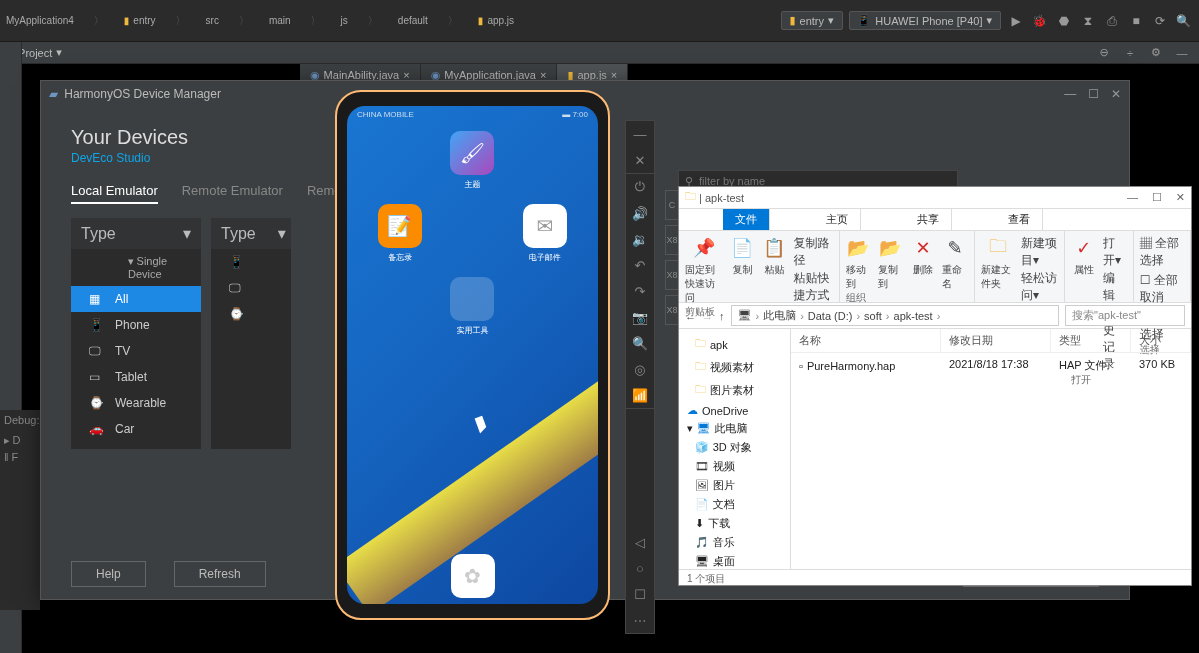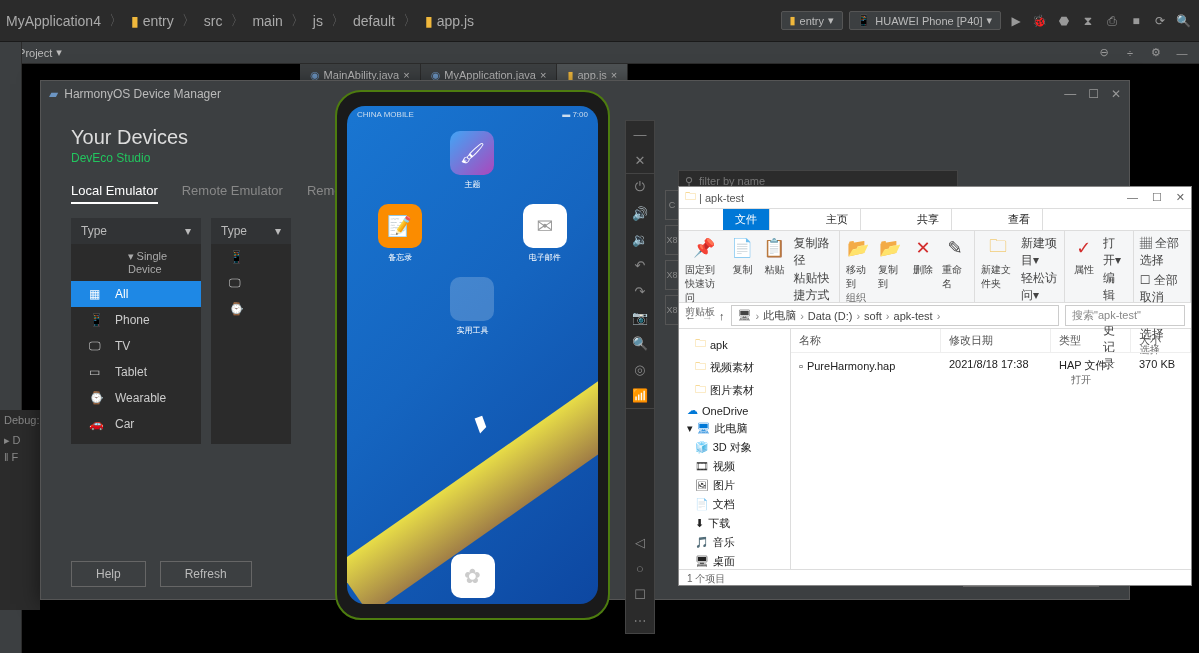--- a/index.html
+++ b/index.html
@@ -1,20 +1,20 @@
 <!DOCTYPE html>
 <html><head>
 <meta charset="utf-8">
 <style>
   * { margin: 0; padding: 0; box-sizing: border-box; font-family: "Segoe UI", Arial, sans-serif; }
   body { background: #000; width: 1199px; height: 653px; overflow: hidden; color: #ccc; font-size: 12px; }
   
   
   .top-bar { background: #2b2b2b; height: 42px; display: flex; align-items: center; padding: 0 6px; border-bottom: 1px solid #1a1a1a; }
-  .breadcrumb { display: flex; gap: 8px; align-items: center; font-size: 14px; color: #aaa; }
+  .breadcrumb { display: flex; gap: 20px; align-items: center; font-size: 10px; color: #aaa; }
   .breadcrumb span { display: flex; align-items: center; gap: 4px; }
   .breadcrumb .sep { color: #666; }
   .top-right { margin-left: auto; display: flex; gap: 6px; align-items: center; }
   .device-selector { background: #3c3f41; border: 1px solid #555; padding: 2px 8px; font-size: 11px; color: #bbb; border-radius: 2px; display: flex; align-items: center; gap: 4px; }
   .icon-btn { width: 18px; height: 18px; color: #999; display: flex; align-items: center; justify-content: center; cursor: pointer; }
   
   
   .proj-bar { background: #3c3f41; height: 22px; display: flex; align-items: center; padding: 0 8px; font-size: 11px; color: #bbb; border-bottom: 1px solid #2b2b2b; }
   .proj-bar .dd { display: flex; align-items: center; gap: 4px; }
   .proj-bar .right { margin-left: auto; display: flex; gap: 8px; }
@@ -29,40 +29,40 @@
   
   
   .left-gutter { width: 22px; background: #3c3f41; border-right: 1px solid #2b2b2b; color: #888; font-size: 10px; writing-mode: vertical-lr; padding-top: 10px; }
   
   
   .dm-dialog { position: absolute; top: 80px; left: 40px; width: 1090px; height: 520px; background: #3c3f41; border: 1px solid #555; box-shadow: 0 4px 20px rgba(0,0,0,.5); z-index: 10; }
   .dm-title { height: 25px; background: #3c3f41; display: flex; align-items: center; padding: 0 8px; font-size: 12px; color: #bbb; }
   .dm-title .win-ctrl { margin-left: auto; display: flex; gap: 12px; color: #999; }
   .dm-body { padding: 20px 30px; }
   .dm-h1 { font-size: 20px; font-weight: 400; color: #ddd; }
-  .dm-sub { font-size: 12px; color: #22c55e; margin-top: 2px; }
+  .dm-sub { font-size: 12px; color: #0ea5e9; margin-top: 2px; }
   .dm-tabs { display: flex; gap: 24px; margin-top: 18px; font-size: 13px; color: #888; }
   .dm-tab { padding-bottom: 4px; cursor: pointer; }
   .dm-tab.active { color: #fff; border-bottom: 2px solid #fff; }
   .dm-cols { display: flex; gap: 10px; margin-top: 14px; }
   .dm-col { width: 130px; }
   .dm-col.c2 { width: 80px; }
-  .dm-col-head { background: #313335; padding: 6px 10px; font-size: 12px; color: #bbb; display: flex; align-items: center; gap: 22px; }
+  .dm-col-head { background: #313335; padding: 6px 10px; font-size: 16px; color: #bbb; display: flex; align-items: center; gap: 22px; }
   .dm-col-body { background: #2b2b2b; min-height: 200px; }
   .dm-group { padding: 6px 10px; font-size: 11px; color: #aaa; margin-left: 47px; }
   .dm-item { padding: 6px 10px 6px 18px; font-size: 12px; color: #ccc; display: flex; align-items: center; gap: 10px; cursor: pointer; }
   .dm-item.active { background: #1e88e5; color: #fff; }
   .dm-icon { width: 16px; display: inline-block; }
   .dm-footer { position: absolute; bottom: 12px; left: 30px; right: 30px; display: flex; }
   .btn { background: #3c3f41; border: 1px solid #666; padding: 5px 24px; font-size: 12px; color: #bbb; cursor: pointer; }
-  .btn:first-child { margin-right: 14px; }
+  .btn:first-child { margin-right: 28px; }
   .btn-new { margin-left: auto; background: #4e5254; }
   
   
-  .phone { position: absolute; top: 90px; left: 335px; width: 275px; height: 530px; background: #1a1a1a; border-radius: 26px; border: 2px solid #4d7c0f; z-index: 20; overflow: hidden; }
+  .phone { position: absolute; top: 90px; left: 335px; width: 275px; height: 530px; background: #1a1a1a; border-radius: 26px; border: 2px solid #fdba74; z-index: 20; overflow: hidden; }
   .phone-screen { position: absolute; top: 14px; left: 10px; right: 10px; bottom: 14px; border-radius: 18px; background: linear-gradient(135deg, #1976d2 0%, #1565c0 45%, #0d47a1 100%); overflow: hidden; }
   .phone-stripe { position: absolute; width: 200%; height: 60px; background: linear-gradient(180deg, rgba(255,235,59,.9), rgba(255,152,0,.6)); transform: rotate(-35deg); top: 310px; left: -40px; }
   .status-bar { display: flex; justify-content: space-between; padding: 4px 10px; font-size: 8px; color: #cde; position: relative; z-index: 2; }
   .app-grid { padding: 8px 20px; display: grid; grid-template-columns: repeat(3, 1fr); gap: 14px 6px; position: relative; z-index: 2; }
   .app-icon { display: flex; flex-direction: column; align-items: center; gap: 4px; }
   .app-icon .ico { width: 44px; height: 44px; border-radius: 10px; display: flex; align-items: center; justify-content: center; font-size: 20px; }
   .app-icon .lbl { font-size: 8px; color: #fff; }
   .phone-dock { position: absolute; bottom: 6px; left: 50%; transform: translateX(-50%); z-index: 2; }
   .cursor { position: absolute; top: 310px; left: 130px; width: 12px; height: 16px; z-index: 30; border-left: 8px solid #fff; border-right: 4px solid transparent; border-bottom: 4px solid transparent; transform: rotate(-20deg); }
   

